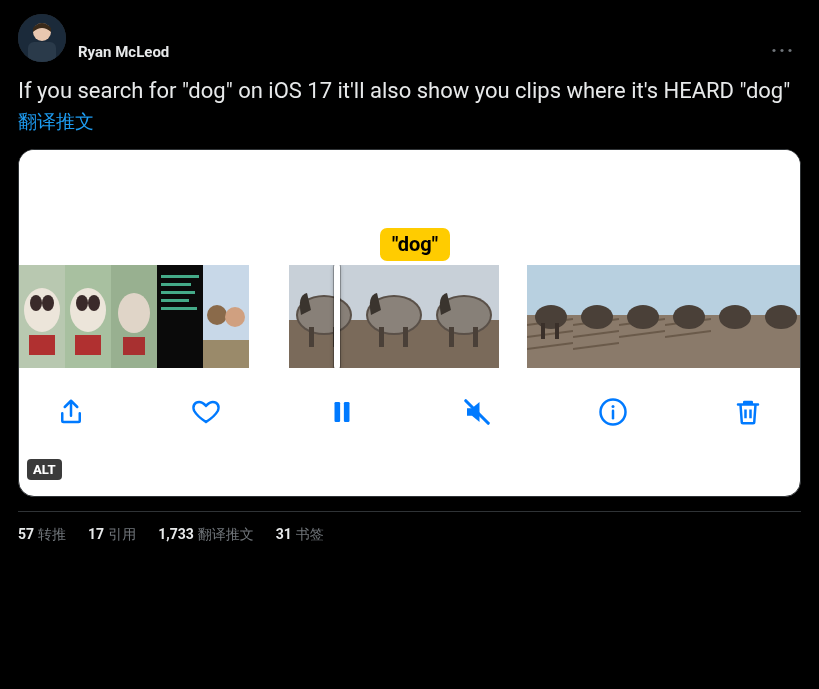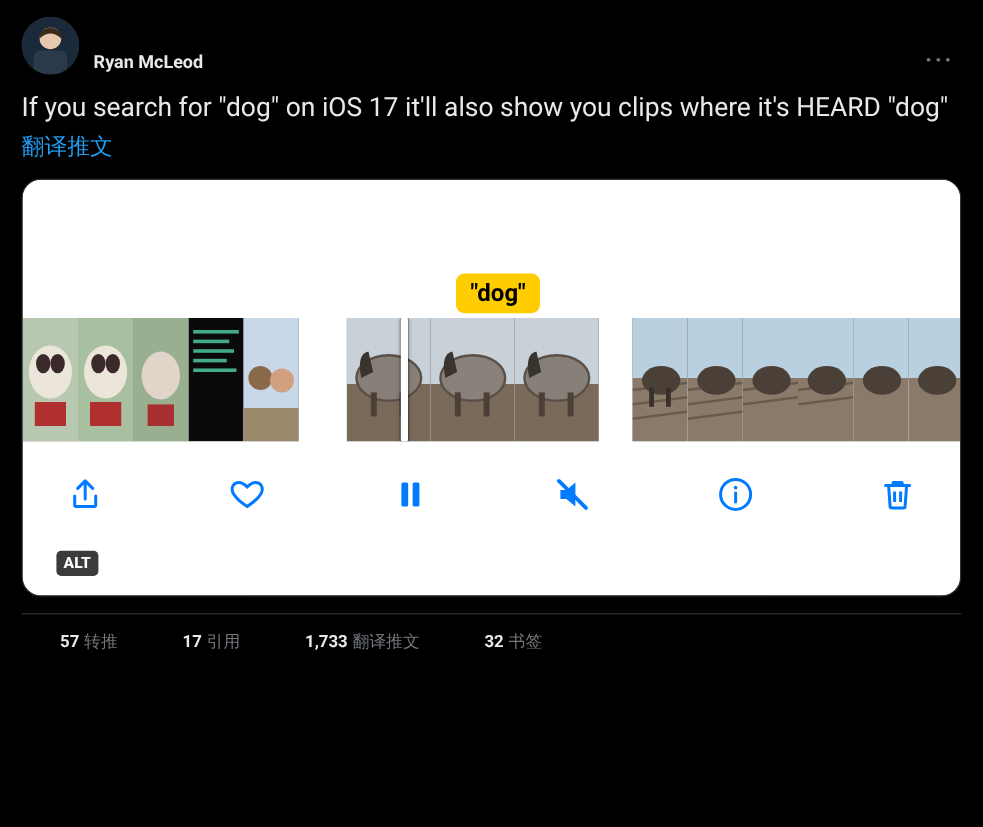--- a/index.html
+++ b/index.html
@@ -120,21 +120,21 @@
   .tool-btn {
     width: 36px; height: 36px;
     display: flex; align-items: center; justify-content: center;
     cursor: pointer;
     color: #007aff;
   }
   .tool-btn svg { width: 30px; height: 30px; stroke: #007aff; fill: none; stroke-width: 2; }
   .tool-btn.pause svg { fill: #007aff; stroke: none;}
   .alt-badge {
     position: absolute;
-    left: 28px;
+    left: 8px;
     bottom: 16px;
     background: rgba(0,0,0,0.77);
     color: #fff;
     font-size: 13px;
     font-weight: 800;
     padding: 3px 6px;
     border-radius: 4px;
   }
   .meta {
     margin-top: 16px;
@@ -147,21 +147,21 @@
     margin-top: 14px;
   }
   .stats {
     display: flex;
     gap: 22px;
     margin-top: 14px;
     font-size: 14px;
     color: #71767b;
   }
   .stat { cursor: pointer; }
-  .stat .num { color: #e7e9ea; font-weight: 700; margin-right: 4px; margin-left: 32px; }
+  .stat .num { color: #e7e9ea; font-weight: 700; margin-right: 4px; }
 </style>
 </head>
 <body>
 
 <div class="tweet">
 
   <div class="header">
     <div class="avatar">
       <svg viewBox="0 0 48 48">
         <rect width="48" height="48" fill="#1b2a3a"></rect>
@@ -390,17 +390,17 @@
     <div class="stat">
       <span class="num">57</span><span>转推</span>
     </div>
     <div class="stat">
       <span class="num">17</span><span>引用</span>
     </div>
     <div class="stat">
       <span class="num">1,733</span><span>翻译推文</span>
     </div>
     <div class="stat">
-      <span class="num">32</span><span>书签</span>
+      <span class="num">31</span><span>书签</span>
     </div>
   </div>
 
 </div>
 
 </body></html>

